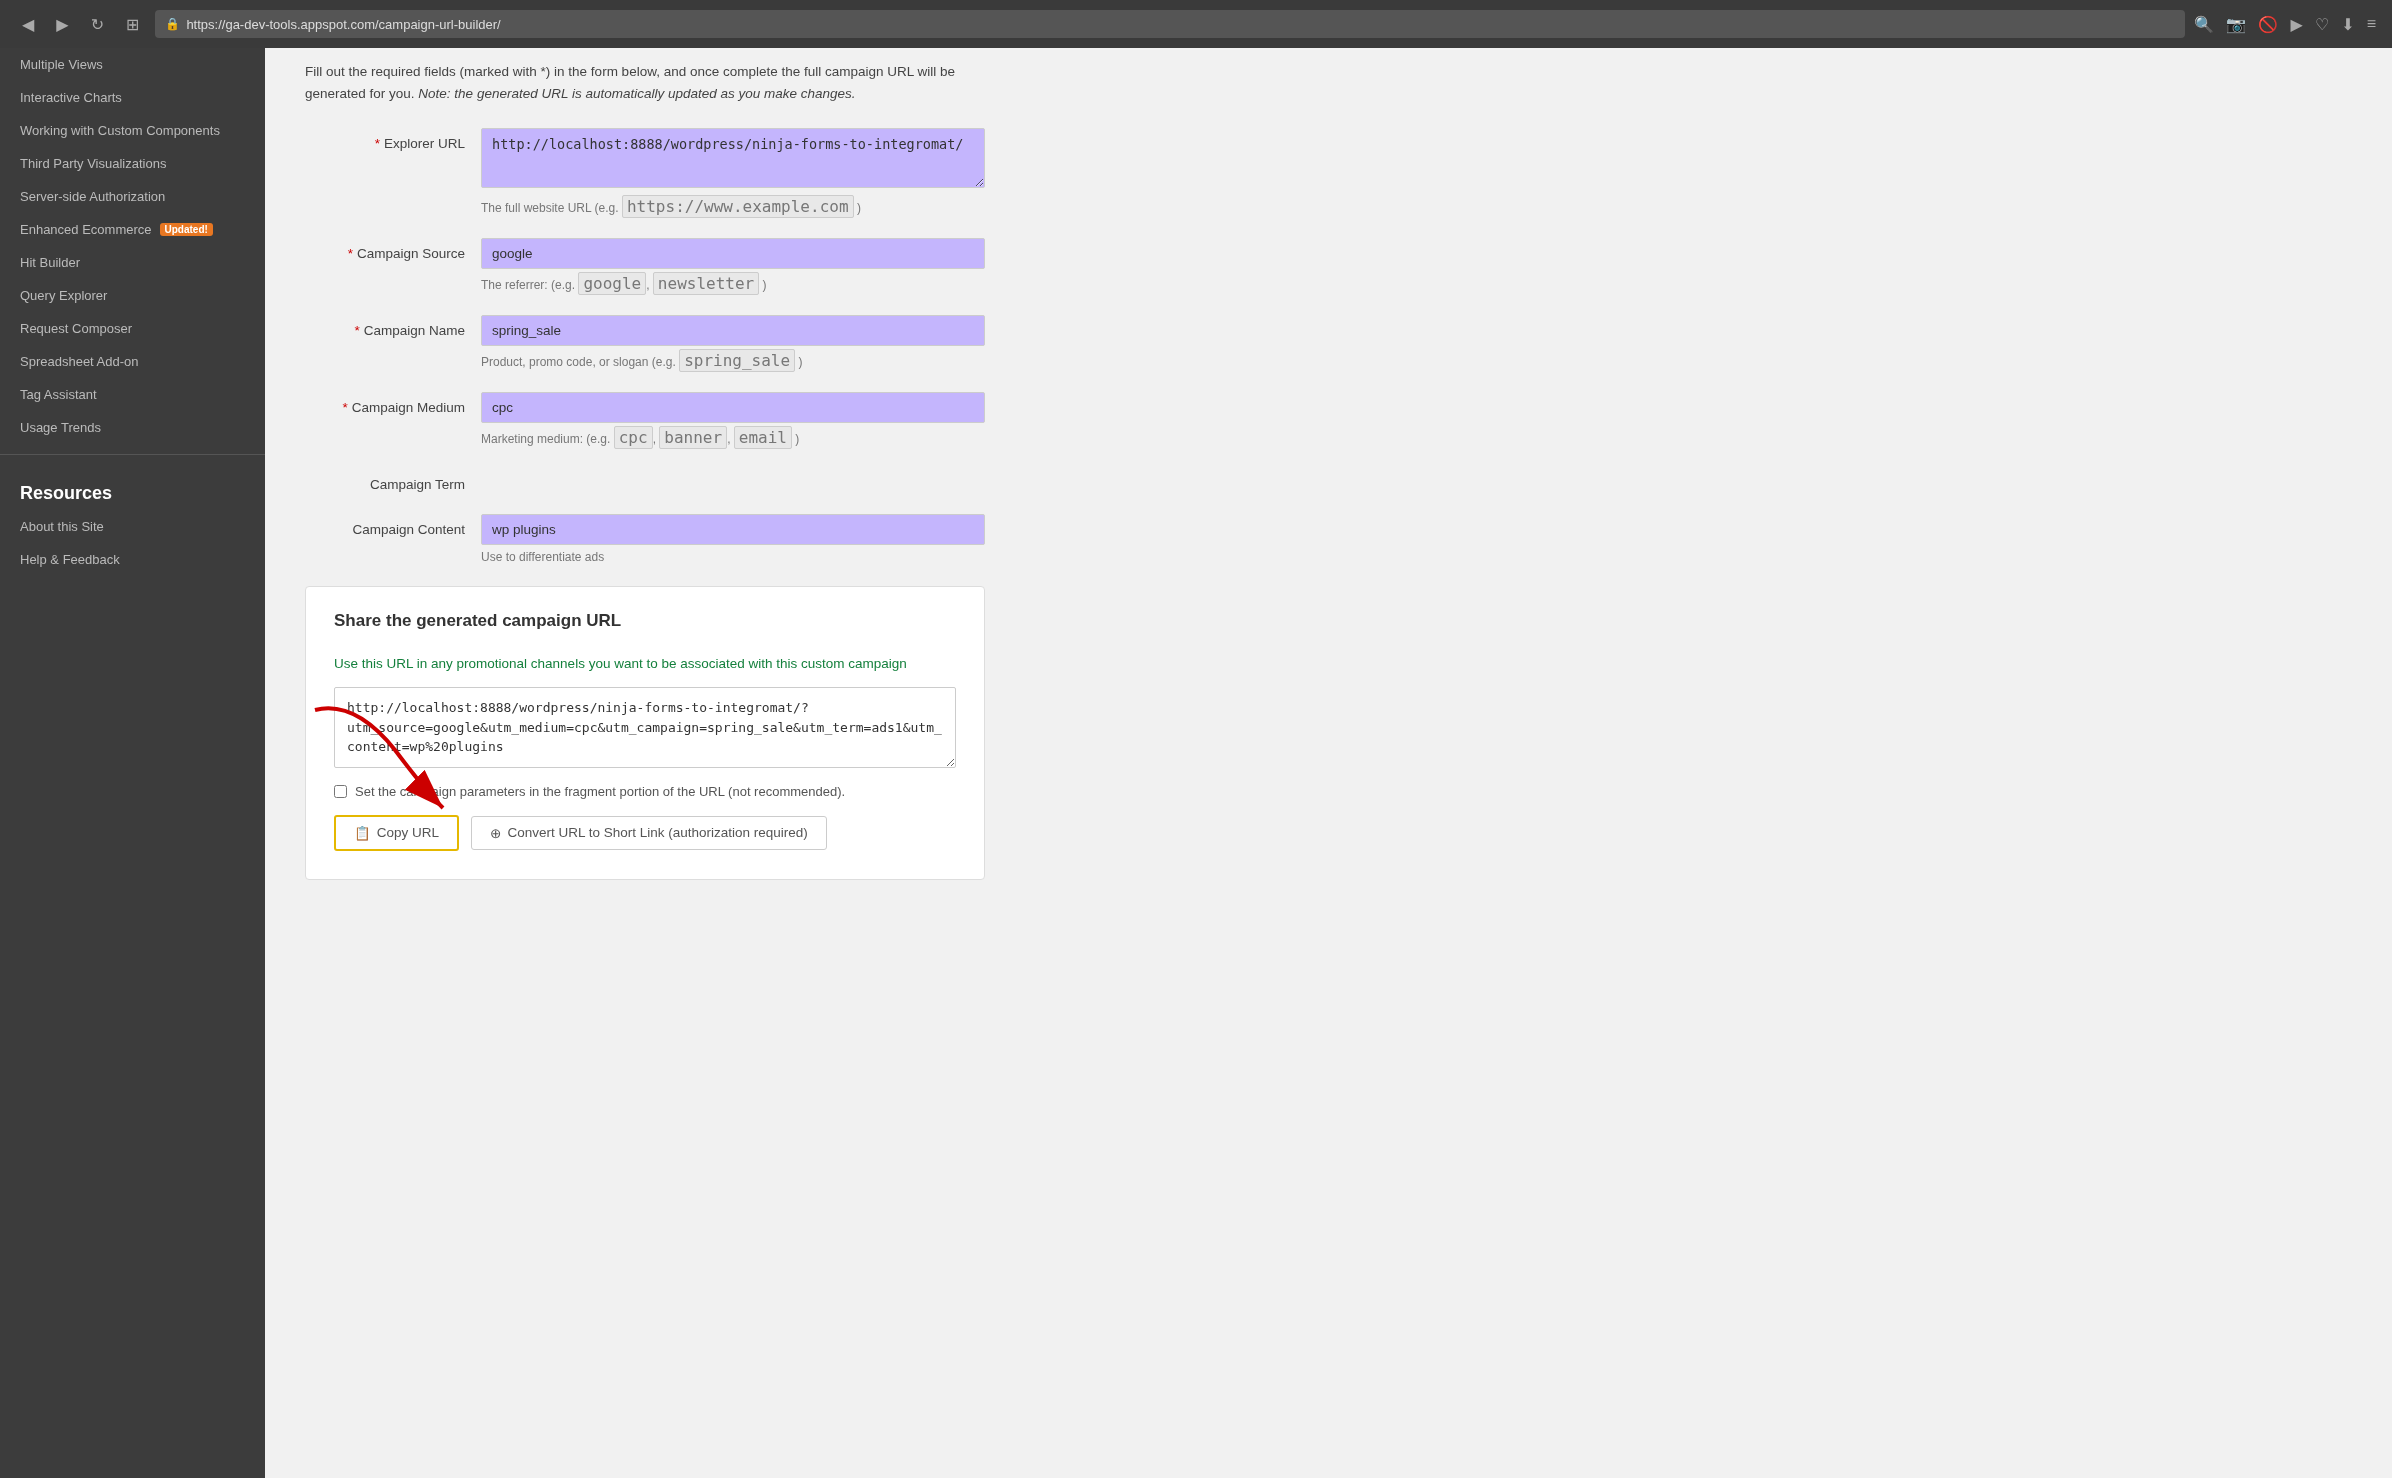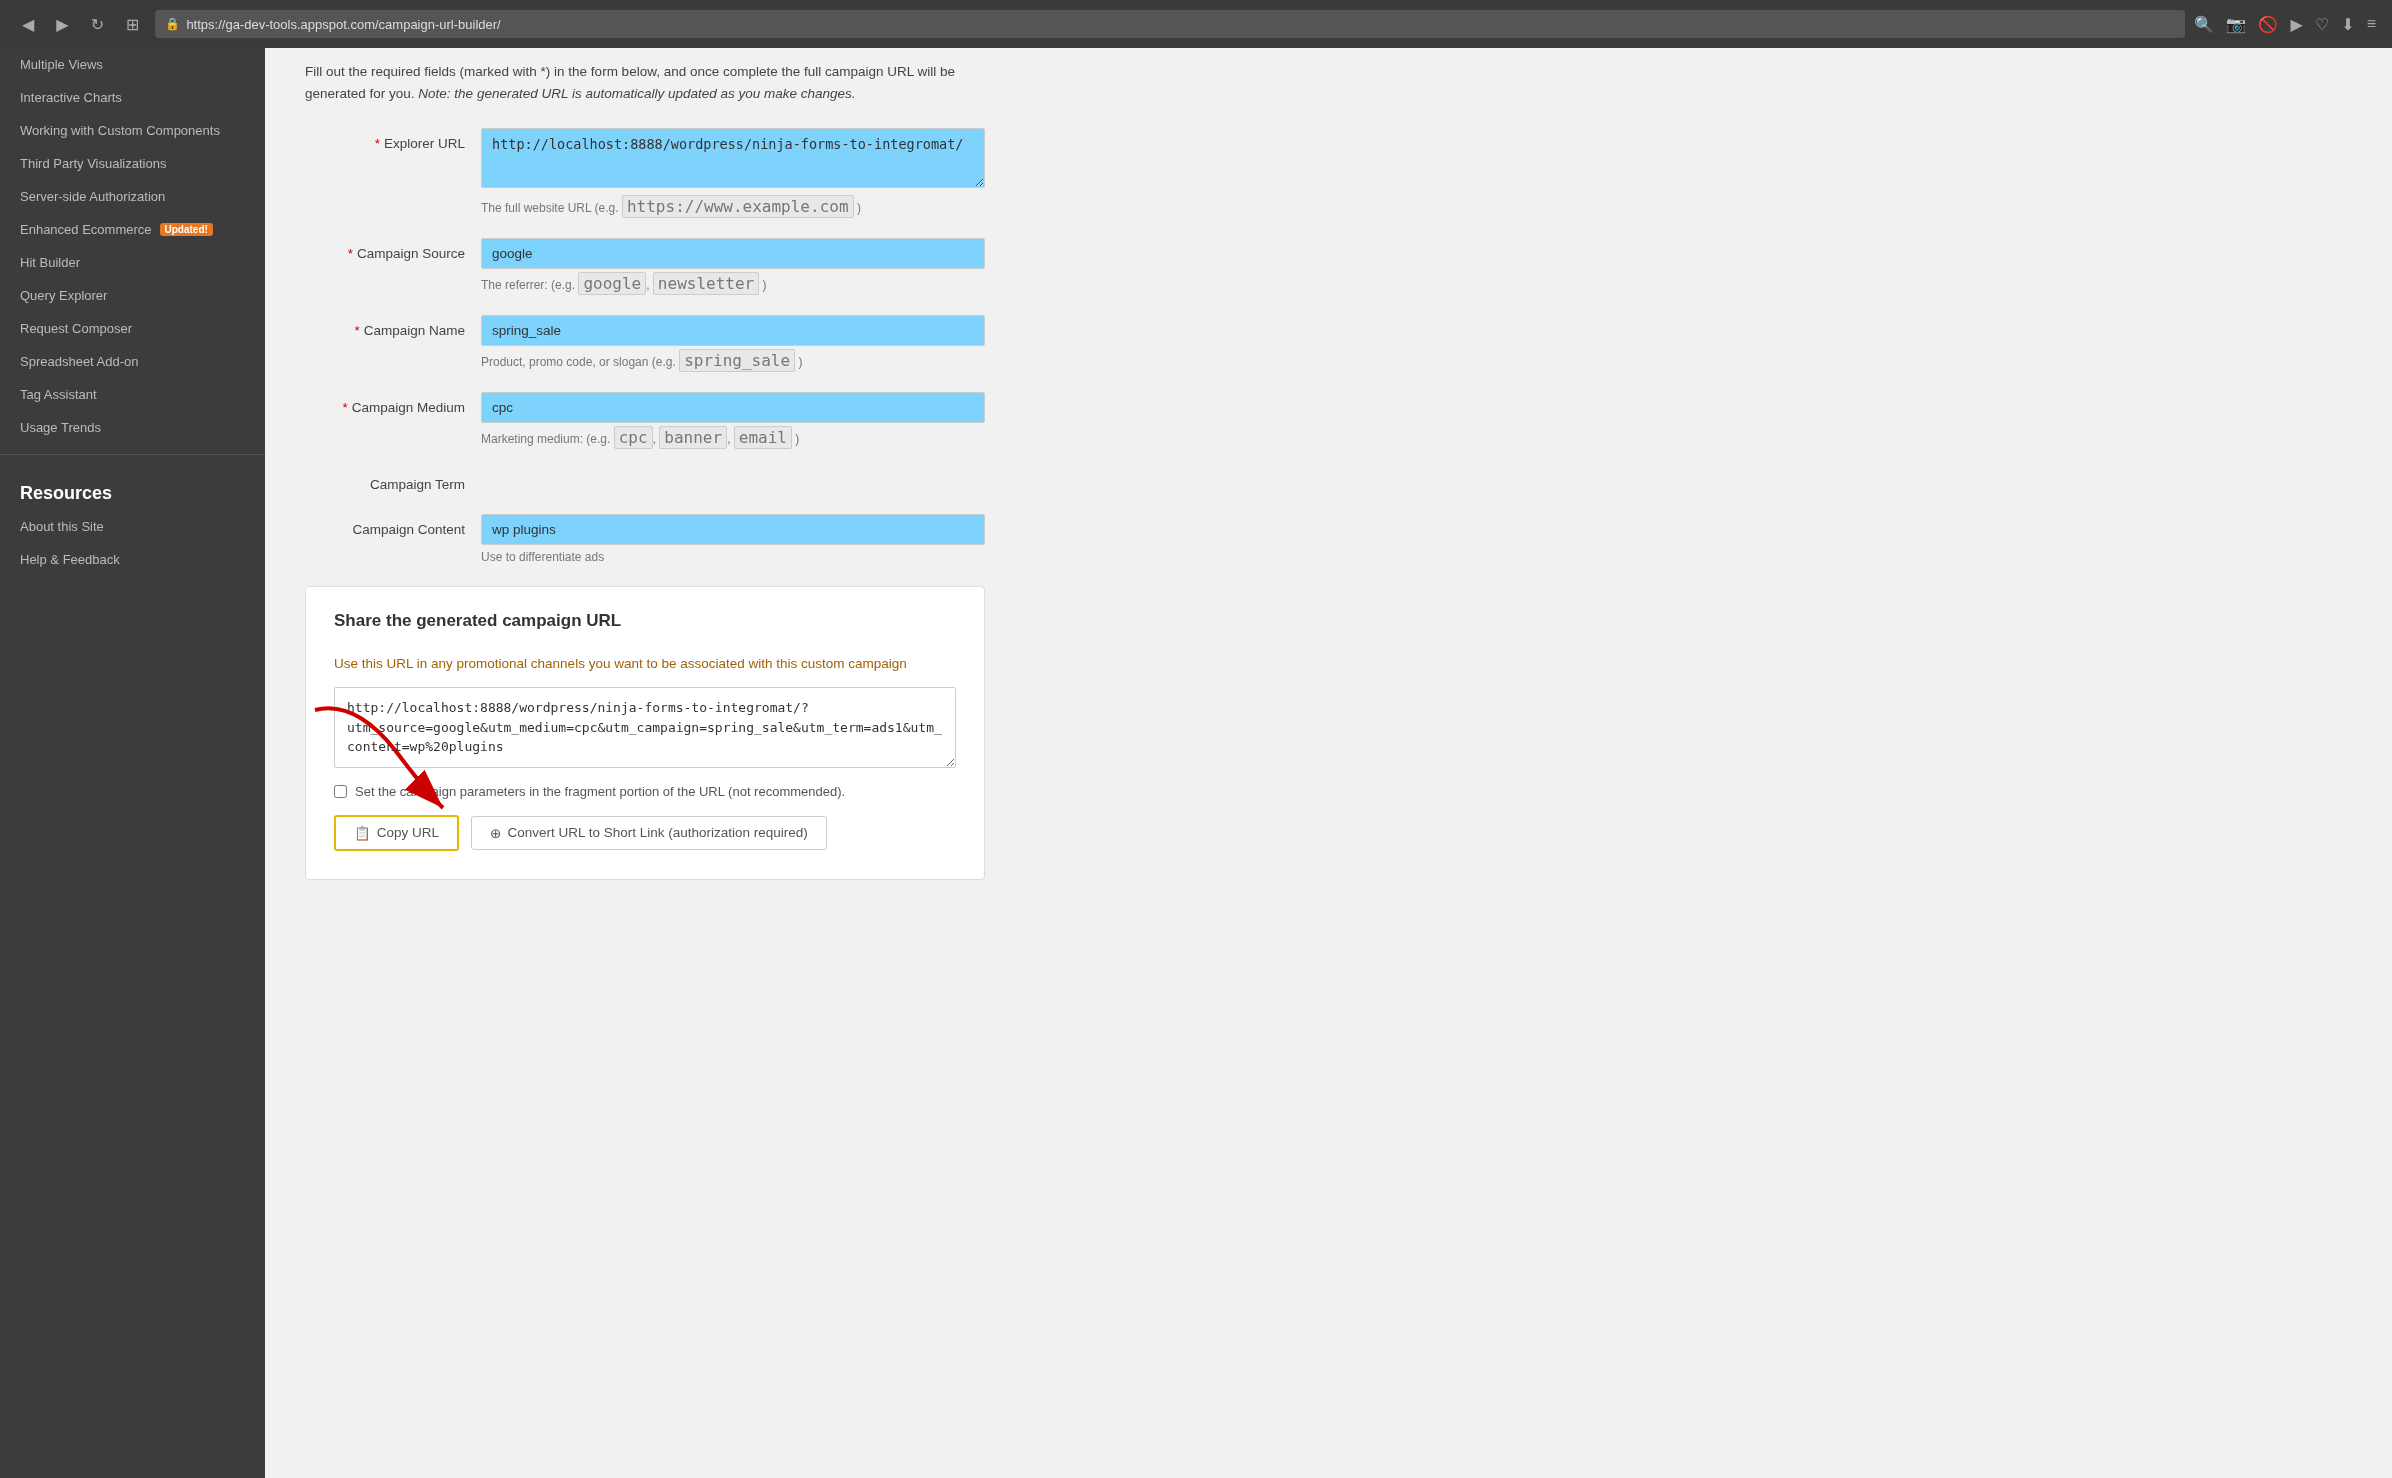--- a/index.html
+++ b/index.html
@@ -136,21 +136,21 @@
     .form-field-col {
       flex: 1;
     }
     .form-input {
       width: 100%;
       padding: 7px 10px;
       border: 1px solid #ccc;
       border-radius: 2px;
       font-size: 13.5px;
       color: #333;
-      background: #7dd3fc;
+      background: #c4b5fd;
       outline: none;
     }
     textarea.form-input {
       resize: vertical;
       min-height: 60px;
     }
     .form-hint {
       font-size: 12px;
       color: #777;
       margin-top: 5px;
@@ -174,21 +174,21 @@
       margin-top: 10px;
       position: relative;
     }
     .share-title {
       font-size: 17px;
       color: #333;
       margin-bottom: 10px;
     }
     .share-desc {
       font-size: 13.5px;
-      color: #a16207;
+      color: #15803d;
       margin-bottom: 16px;
       margin-top: 25px;
     }
     .share-url-textarea {
       width: 100%;
       border: 1px solid #ccc;
       border-radius: 2px;
       padding: 10px 12px;
       font-size: 13px;
       color: #333;

